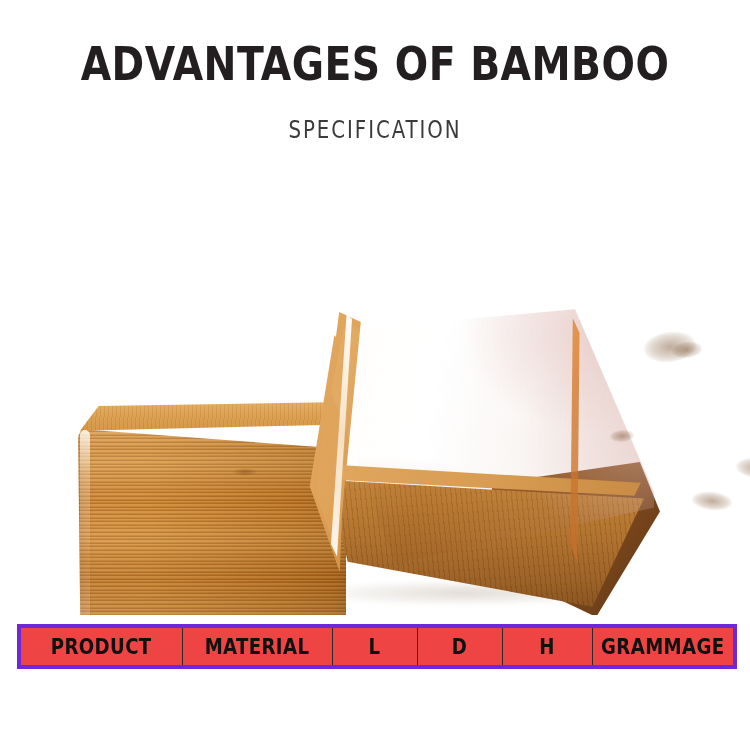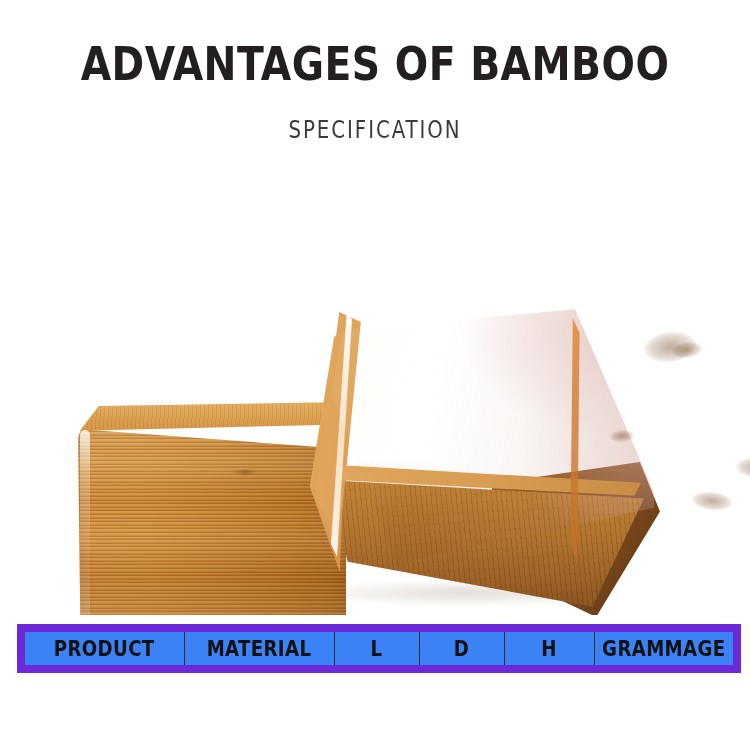--- a/index.html
+++ b/index.html
@@ -345,22 +345,22 @@
     filter: blur(2px);
   }
 
   
   .spec-table {
     position: absolute;
     left: 17px;
     top: 624px;
     width: 716px;
     border-collapse: collapse;
-    border: 8px solid #6d28d9;
-    background: #3b82f6;
+    border: 4px solid #6d28d9;
+    background: #ef4444;
     table-layout: fixed;
   }
   .spec-table td {
     border: 1px solid #2b2b2b;
     text-align: center;
     vertical-align: middle;
     height: 41px;
     font-family: "DejaVu Sans Condensed", "Liberation Sans Narrow", "Liberation Sans", sans-serif;
     color: #111111;
     white-space: nowrap;

